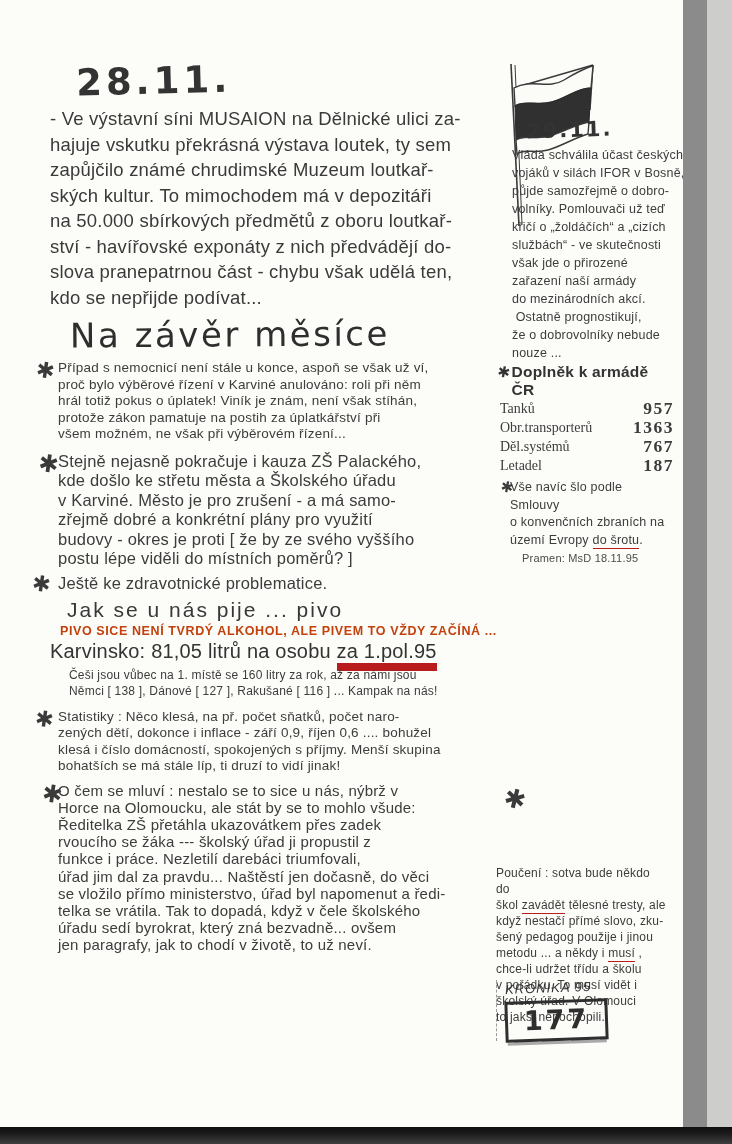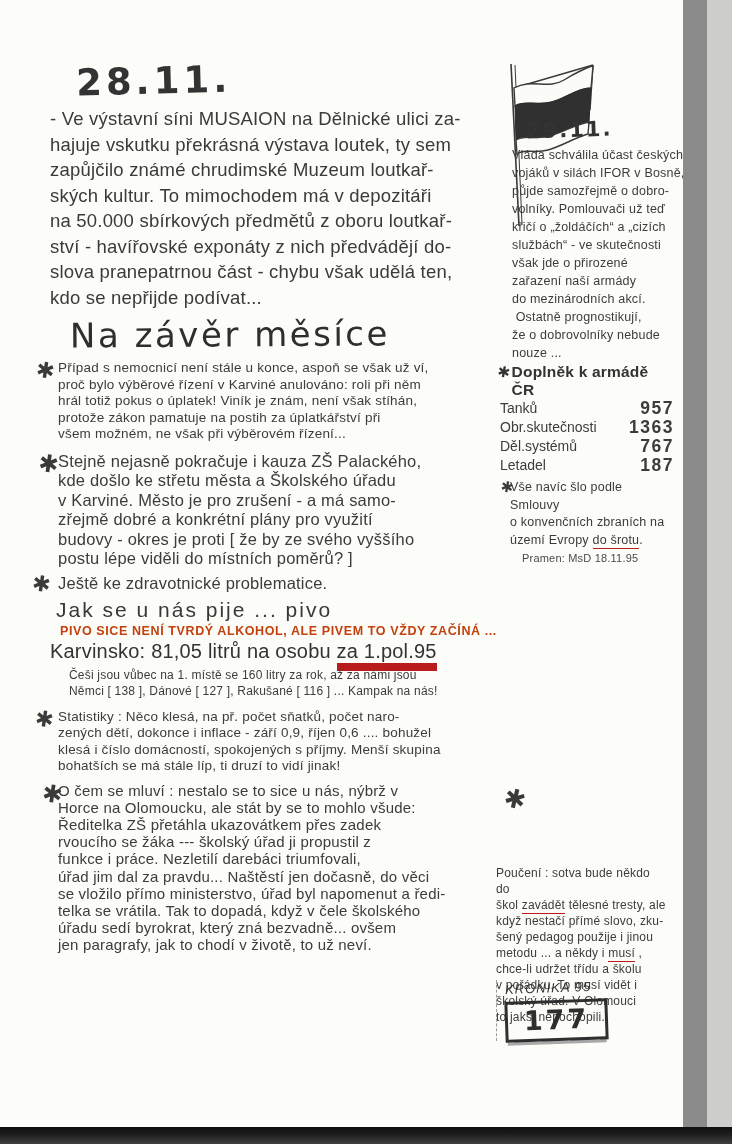--- a/index.html
+++ b/index.html
@@ -34,21 +34,21 @@
   }
   .bullet{display:flex;margin-top:6px;}
   .ast{
     flex:0 0 22px;margin-left:-18px;padding-right:4px;
     font-family:"DejaVu Sans",sans-serif;color:#3a3a3a;
     font-size:22px;line-height:1;transform:rotate(8deg);
   }
   .b1-text{font-size:13.5px;line-height:16.5px;}
   .b2-text{font-size:16.5px;line-height:19.5px;}
   .b3-head{font-size:16.5px;line-height:19px;}
-  .b3-sub{font-size:21px;letter-spacing:2px;margin:2px 0 2px 6px;color:#383838;}
+  .b3-sub{font-size:21px;letter-spacing:2px;margin:2px 0 2px 17px;color:#383838;}
   .b3-caps{font-size:12.5px;font-weight:bold;letter-spacing:.6px;margin-left:10px;color:#c2410c;}
   .b3-body{font-size:18px;line-height:23.5px;margin-top:3px;}
   .b3-stat{font-size:20px;margin-top:2px;color:#333;}
   .b3-note{font-size:12px;line-height:16.5px;margin:4px 0 0 19px;}
   .b4-text{font-size:13.5px;line-height:16.5px;}
   .b5-text{font-size:15px;line-height:17.2px;}
 
   
   .col-right{position:absolute;left:496px;top:58px;width:185px;height:1070px;}
   .flag{position:absolute;top:0;left:4px;}
@@ -56,21 +56,21 @@
     position:absolute;top:60px;left:30px;
     font-family:"DejaVu Sans",sans-serif;
     font-size:21px;font-weight:bold;letter-spacing:2px;color:#333;
     transform:rotate(-2deg);
   }
   .r-p1{position:absolute;top:88px;left:16px;font-size:12.5px;line-height:18px;width:182px;}
   .r-army{position:absolute;top:305px;left:0;width:178px;}
   .r-army-t1{display:flex;font-size:15.5px;font-weight:bold;color:#333;}
   .r-army-t1 .ast-s{font-size:15px;margin-right:3px;transform:rotate(10deg);font-family:"DejaVu Sans",sans-serif;font-weight:normal;}
   .r-army-t2{font-size:13px;font-weight:bold;letter-spacing:.4px;color:#333;}
-  .army-row{display:flex;justify-content:space-between;align-items:flex-end;line-height:19px;margin-left:4px;}
+  .army-row{display:flex;justify-content:space-between;align-items:flex-end;line-height:19px;margin-left:4px;font-family:Liberation Serif, serif;}
   .army-row .nm{font-size:14px;}
   .army-row .val{font-size:17.5px;font-weight:600;letter-spacing:1.5px;}
   .r-note{display:flex;margin-top:4px;font-size:12.5px;line-height:17.5px;}
   .r-note .ast-s{flex:0 0 14px;font-size:15px;font-family:"DejaVu Sans",sans-serif;transform:rotate(10deg);}
   .r-note .u{border-bottom-width:1.5px;}
   .r-source{margin:3px 0 0 26px;font-size:11px;letter-spacing:.2px;color:#4a4a4a;}
   .r-ast-lone{
     position:absolute;top:726px;left:8px;
     font-family:"DejaVu Sans",sans-serif;font-size:26px;color:#3a3a3a;transform:rotate(14deg);
   }
@@ -200,21 +200,21 @@
       <div class="r-army-t1">
         <span class="ast-s">✱</span>
         <span class="hand">Doplněk k armádě ČR</span>
       </div>
 
       <div class="army-row">
         <span class="nm">Tanků</span>
         <span class="val">957</span>
       </div>
       <div class="army-row">
-        <span class="nm">Obr.skutečnosti</span>
+        <span class="nm">Obr.transporterů</span>
         <span class="val">1363</span>
       </div>
       <div class="army-row">
         <span class="nm">Děl.systémů</span>
         <span class="val">767</span>
       </div>
       <div class="army-row">
         <span class="nm">Letadel</span>
         <span class="val">187</span>
       </div>

